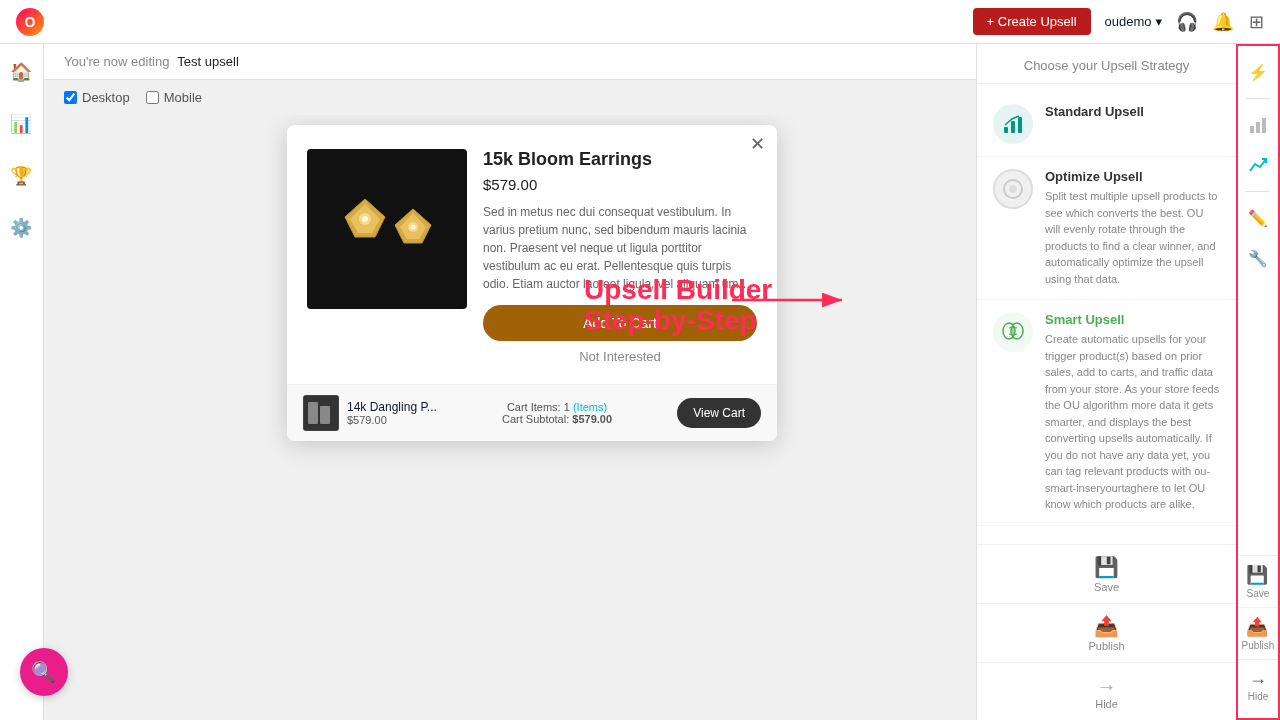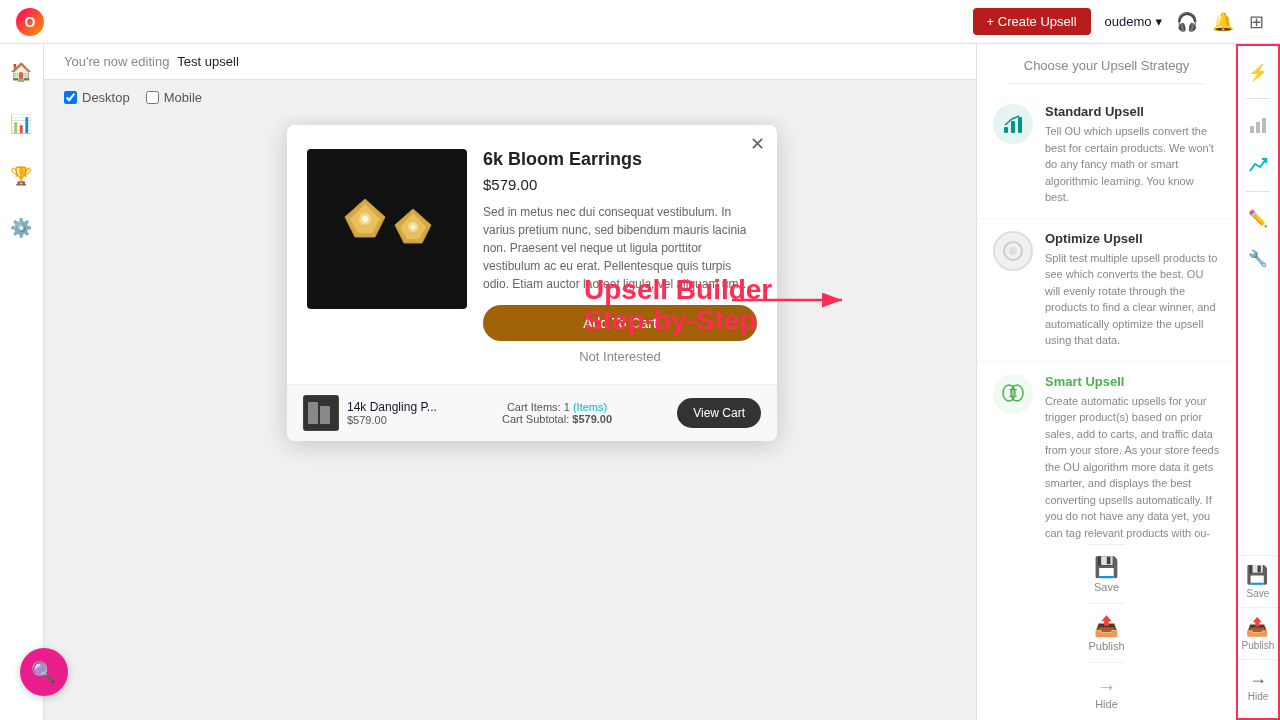--- a/index.html
+++ b/index.html
@@ -227,21 +227,20 @@
 
     
     .right-panel {
       width: 260px;
       background: #fff;
       border-left: 1px solid #e0e0e0;
       position: fixed;
       top: 44px; right: 44px; bottom: 0;
       display: flex;
       flex-direction: column;
-      align-items: center;
     }
     .right-panel-header {
       padding: 14px 16px 10px;
       font-size: 13px;
       color: #888;
       border-bottom: 1px solid #eee;
       text-align: center;
     }
     .strategy-list {
       flex: 1;
@@ -430,21 +429,21 @@
 
             <g transform="translate(78,50)">
               <polygon points="18,0 36,16 27,34 9,34 0,16" fill="#d4a843" stroke="#c8962e" stroke-width="1"></polygon>
               <polygon points="18,4 31,18 24,30 12,30 5,18" fill="#e8c060"></polygon>
               <circle cx="18" cy="18" r="5" fill="#f5d98a"></circle>
               <circle cx="18" cy="18" r="2.5" fill="#fff8e1"></circle>
             </g>
           </svg>
         </div>
         <div class="modal-info">
-          <div class="modal-product-name">6k Bloom Earrings</div>
+          <div class="modal-product-name">15k Bloom Earrings</div>
           <div class="modal-price">$579.00</div>
           <div class="modal-desc">Sed in metus nec dui consequat vestibulum. In varius pretium nunc, sed bibendum mauris lacinia non. Praesent vel neque ut ligula porttitor vestibulum ac eu erat. Pellentesque quis turpis odio. Etiam auctor laoreet ligula, vel aliquam uma ornare sed. Praesent laoreet diam vitae lectus molestie pulvinar. Nullam blandit.</div>
           <button class="add-to-cart-btn">Add To Cart</button>
           <div class="not-interested">Not Interested</div>
         </div>
       </div>
       <div class="modal-footer">
         <div class="footer-product">
           <div class="footer-thumb">
             <svg width="34" height="34" viewBox="0 0 34 34">
@@ -482,21 +481,20 @@
       <div class="strategy-icon-wrap teal">
         <svg width="22" height="22" viewBox="0 0 22 22">
           <rect x="2" y="14" width="4" height="6" fill="#009688" rx="1"></rect>
           <rect x="9" y="8" width="4" height="12" fill="#009688" rx="1"></rect>
           <rect x="16" y="4" width="4" height="16" fill="#009688" rx="1"></rect>
           <polyline points="3,12 10,6 17,3" fill="none" stroke="#009688" stroke-width="1.5"></polyline>
         </svg>
       </div>
       <div>
         <div class="strategy-title">Standard Upsell</div>
-        <div class="strategy-desc">Tell OU which upsells convert the best for certain products. We won't do any fancy math or smart algorithmic learning. You know best.</div>
       </div>
     </div>
 
     <div class="strategy-item">
       <div class="strategy-icon-wrap grey">
         <svg width="22" height="22" viewBox="0 0 22 22">
           <circle cx="11" cy="11" r="9" fill="none" stroke="#ccc" stroke-width="2"></circle>
           <circle cx="11" cy="11" r="4" fill="#ddd"></circle>
         </svg>
       </div>

